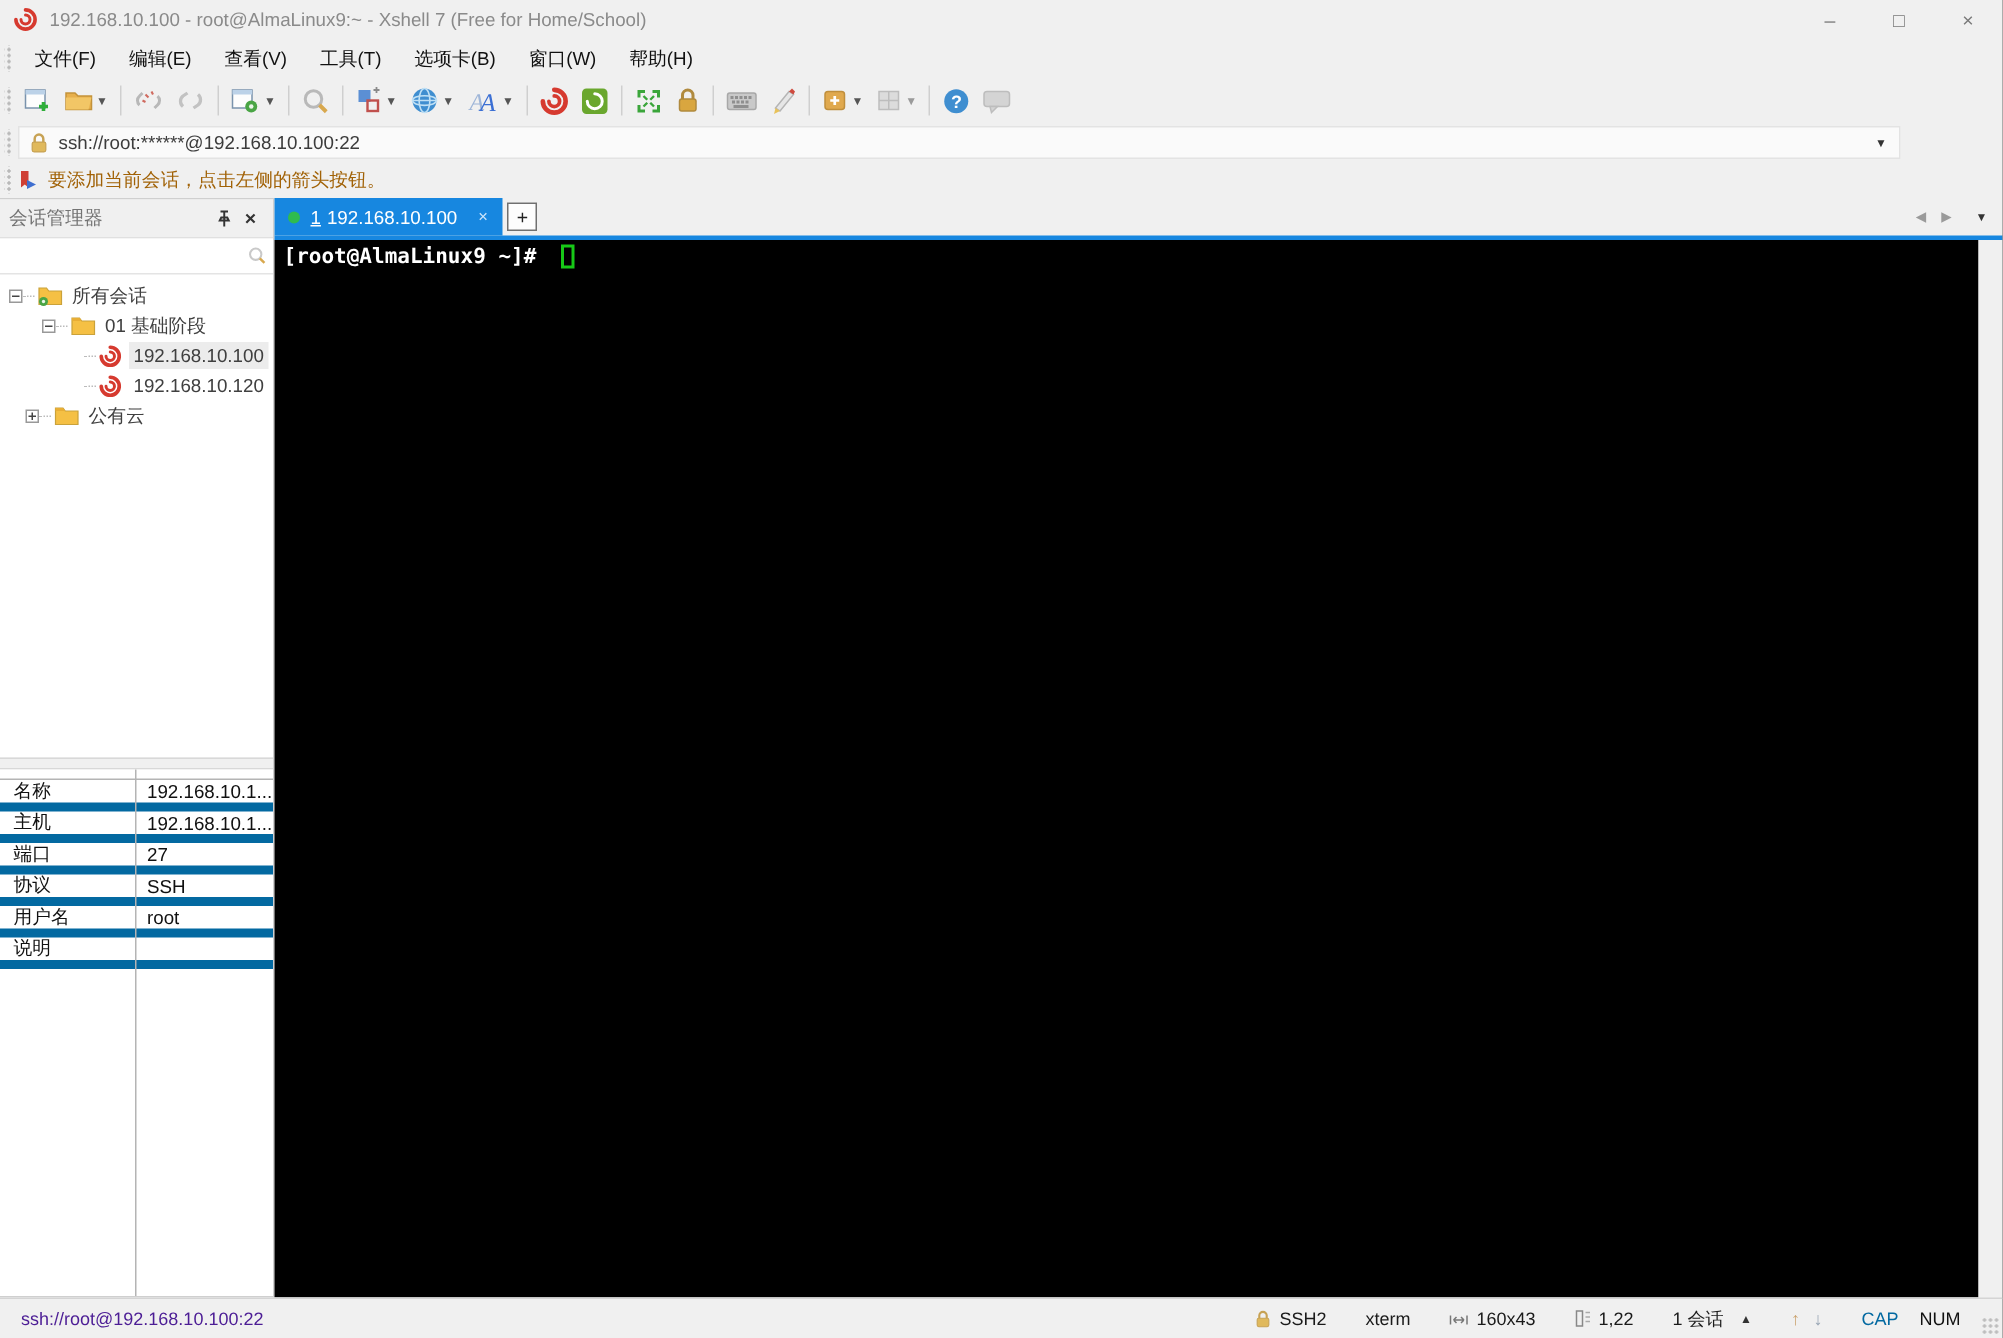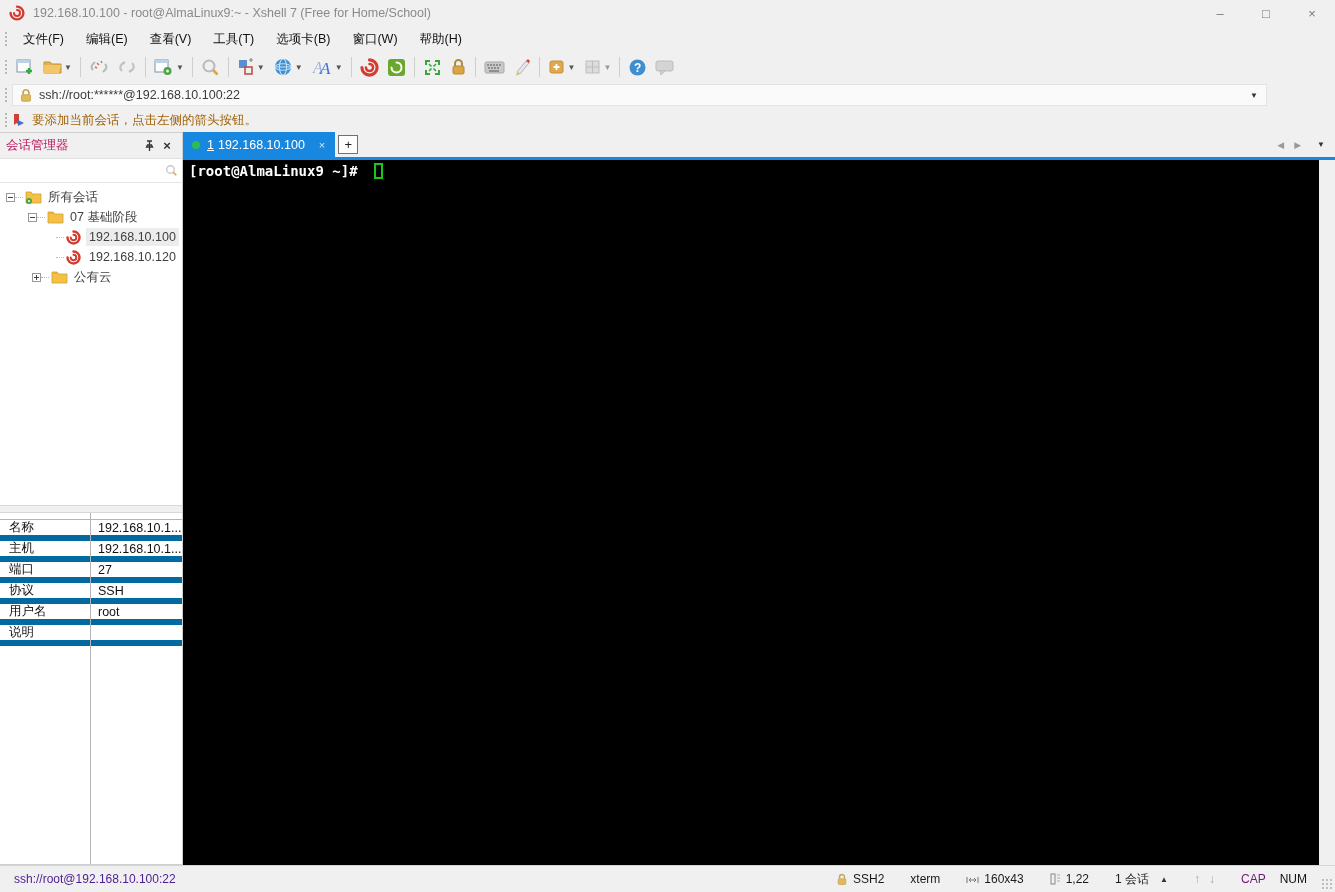--- a/index.html
+++ b/index.html
@@ -36,21 +36,21 @@
   
   .infobar { position:absolute; top:108px; left:0; right:0; height:24px; background:#f0f0f0; display:flex; align-items:center; }
   .infobar .info-text { color:#a16207; font-size:12.5px; margin-left:6px; }
 
   
   .main { position:absolute; top:132px; left:0; right:0; bottom:27px; }
 
   
   .left-panel { position:absolute; top:0; left:0; width:183px; bottom:0; background:#ffffff; border:1px solid #cfcfcf; border-left:none; display:flex; flex-direction:column; }
   .panel-header { height:26px; background:#f0f0f0; display:flex; align-items:center; padding:0 6px; border-bottom:1px solid #e0e0e0; flex:0 0 auto; }
-  .panel-title { flex:1; color:#be185d; font-size:12.5px; }
+  .panel-title { flex:1; color:#737373; font-size:12.5px; }
   .panel-hbtn { width:18px; height:18px; display:flex; align-items:center; justify-content:center; color:#333; }
   .search-row { height:24px; background:#fff; border-bottom:1px solid #e4e4e4; display:flex; align-items:center; padding:0 4px; flex:0 0 auto; }
   .search-input { flex:1; border:none; outline:none; background:transparent; font-size:12px; font-family:inherit; height:20px; }
   .tree { flex:1 1 auto; overflow:hidden; padding-top:4px; }
   .tree-item { height:20px; display:flex; align-items:center; white-space:nowrap; }
   .tree-item.selected .tree-label { background:#ececec; }
   .expander { width:9px; height:9px; border:1px solid #999; background:#fff; position:relative; flex:0 0 auto; }
   .expander::before { content:""; position:absolute; left:1px; right:1px; top:50%; height:1px; margin-top:-0.5px; background:#444; }
   .expander.plus::after { content:""; position:absolute; top:1px; bottom:1px; left:50%; width:1px; margin-left:-0.5px; background:#444; }
   .tree-stub { width:8px; height:1px; border-top:1px dotted #bbb; flex:0 0 auto; }
@@ -83,21 +83,21 @@
   
   .terminal { position:absolute; top:28px; left:183px; right:16px; bottom:0; background:#000; padding:3px 0 0 6px; }
   .term-line { font-family:"DejaVu Sans Mono","Liberation Mono",monospace; font-weight:bold; font-size:14px; color:#fff; display:flex; align-items:center; }
   .term-cursor { display:inline-block; width:9px; height:16px; border:2px solid #17c917; margin-left:16px; }
   .term-scrollbar { position:absolute; top:28px; right:0; width:16px; bottom:0; background:#f0f0f0; }
 
   
   .statusbar { position:absolute; left:0; right:0; bottom:0; height:27px; background:#f0f0f0; border-top:1px solid #d4d4d4; display:flex; align-items:center; font-size:12px; color:#1a1a1a; }
   .sb-left { margin-left:14px; flex:1; color:#4c1d95; }
   .sb-seg { display:flex; align-items:center; margin-right:26px; gap:5px; }
-  .sb-cap { color:#701a75; margin-right:14px; }
+  .sb-cap { color:#0369a1; margin-right:14px; }
   .sb-num { color:#111; margin-right:14px; }
   .sb-caret-up { font-size:8px; color:#333; margin-left:6px; }
   .sb-grip { width:12px; height:12px; margin:10px 2px 0 0; background-image:radial-gradient(circle,#bdbdbd 1px,transparent 1.2px); background-size:4px 4px; }
   .arrow-up { color:#c9a06a; font-size:12px; }
   .arrow-down { color:#9aa7b5; font-size:12px; margin-left:4px; }
 </style>
 </head>
 <body>
 
 <div id="app">
@@ -341,21 +341,21 @@
 
         <div class="tree-item" style="padding-left:28px;">
           <span class="expander"></span>
             <span class="tree-stub"></span>
           <span class="tree-icon">
             <svg width="17" height="14" viewBox="0 0 17 14">
                 <path d="M1 2h5l1.5 2H16v9H1z" fill="#f5c044" stroke="#caa23a" stroke-width="0.8"></path>
                 <path d="M1 2h5l1.5 2H1z" fill="#e8ae36"></path>
               </svg>
           </span>
-          <span class="tree-label">07 基础阶段</span>
+          <span class="tree-label">01 基础阶段</span>
         </div>
 
         <div class="tree-item selected" style="padding-left:56px;">
           <span class="tree-stub"></span>
           <span class="tree-icon">
             <svg width="15" height="15" viewBox="0 0 16 16">
                 <path d="M8 1.6a6.4 6.4 0 1 1-6.4 6.4" stroke="#d63a2f" stroke-width="2.6" fill="none" stroke-linecap="round"></path>
                 <path d="M8 5a3 3 0 1 1-3 3" stroke="#d63a2f" stroke-width="2.1" fill="none" stroke-linecap="round"></path>
               </svg>
           </span>
@@ -366,21 +366,21 @@
           <span class="tree-stub"></span>
           <span class="tree-icon">
             <svg width="15" height="15" viewBox="0 0 16 16">
                 <path d="M8 1.6a6.4 6.4 0 1 1-6.4 6.4" stroke="#d63a2f" stroke-width="2.6" fill="none" stroke-linecap="round"></path>
                 <path d="M8 5a3 3 0 1 1-3 3" stroke="#d63a2f" stroke-width="2.1" fill="none" stroke-linecap="round"></path>
               </svg>
           </span>
           <span class="tree-label">192.168.10.120</span>
         </div>
 
-        <div class="tree-item" style="padding-left:32px;">
+        <div class="tree-item" style="padding-left:17px;">
           <span class="expander plus"></span>
             <span class="tree-stub"></span>
           <span class="tree-icon">
             <svg width="17" height="14" viewBox="0 0 17 14">
                 <path d="M1 2h5l1.5 2H16v9H1z" fill="#f5c044" stroke="#caa23a" stroke-width="0.8"></path>
                 <path d="M1 2h5l1.5 2H1z" fill="#e8ae36"></path>
               </svg>
           </span>
           <span class="tree-label">公有云</span>
         </div>

